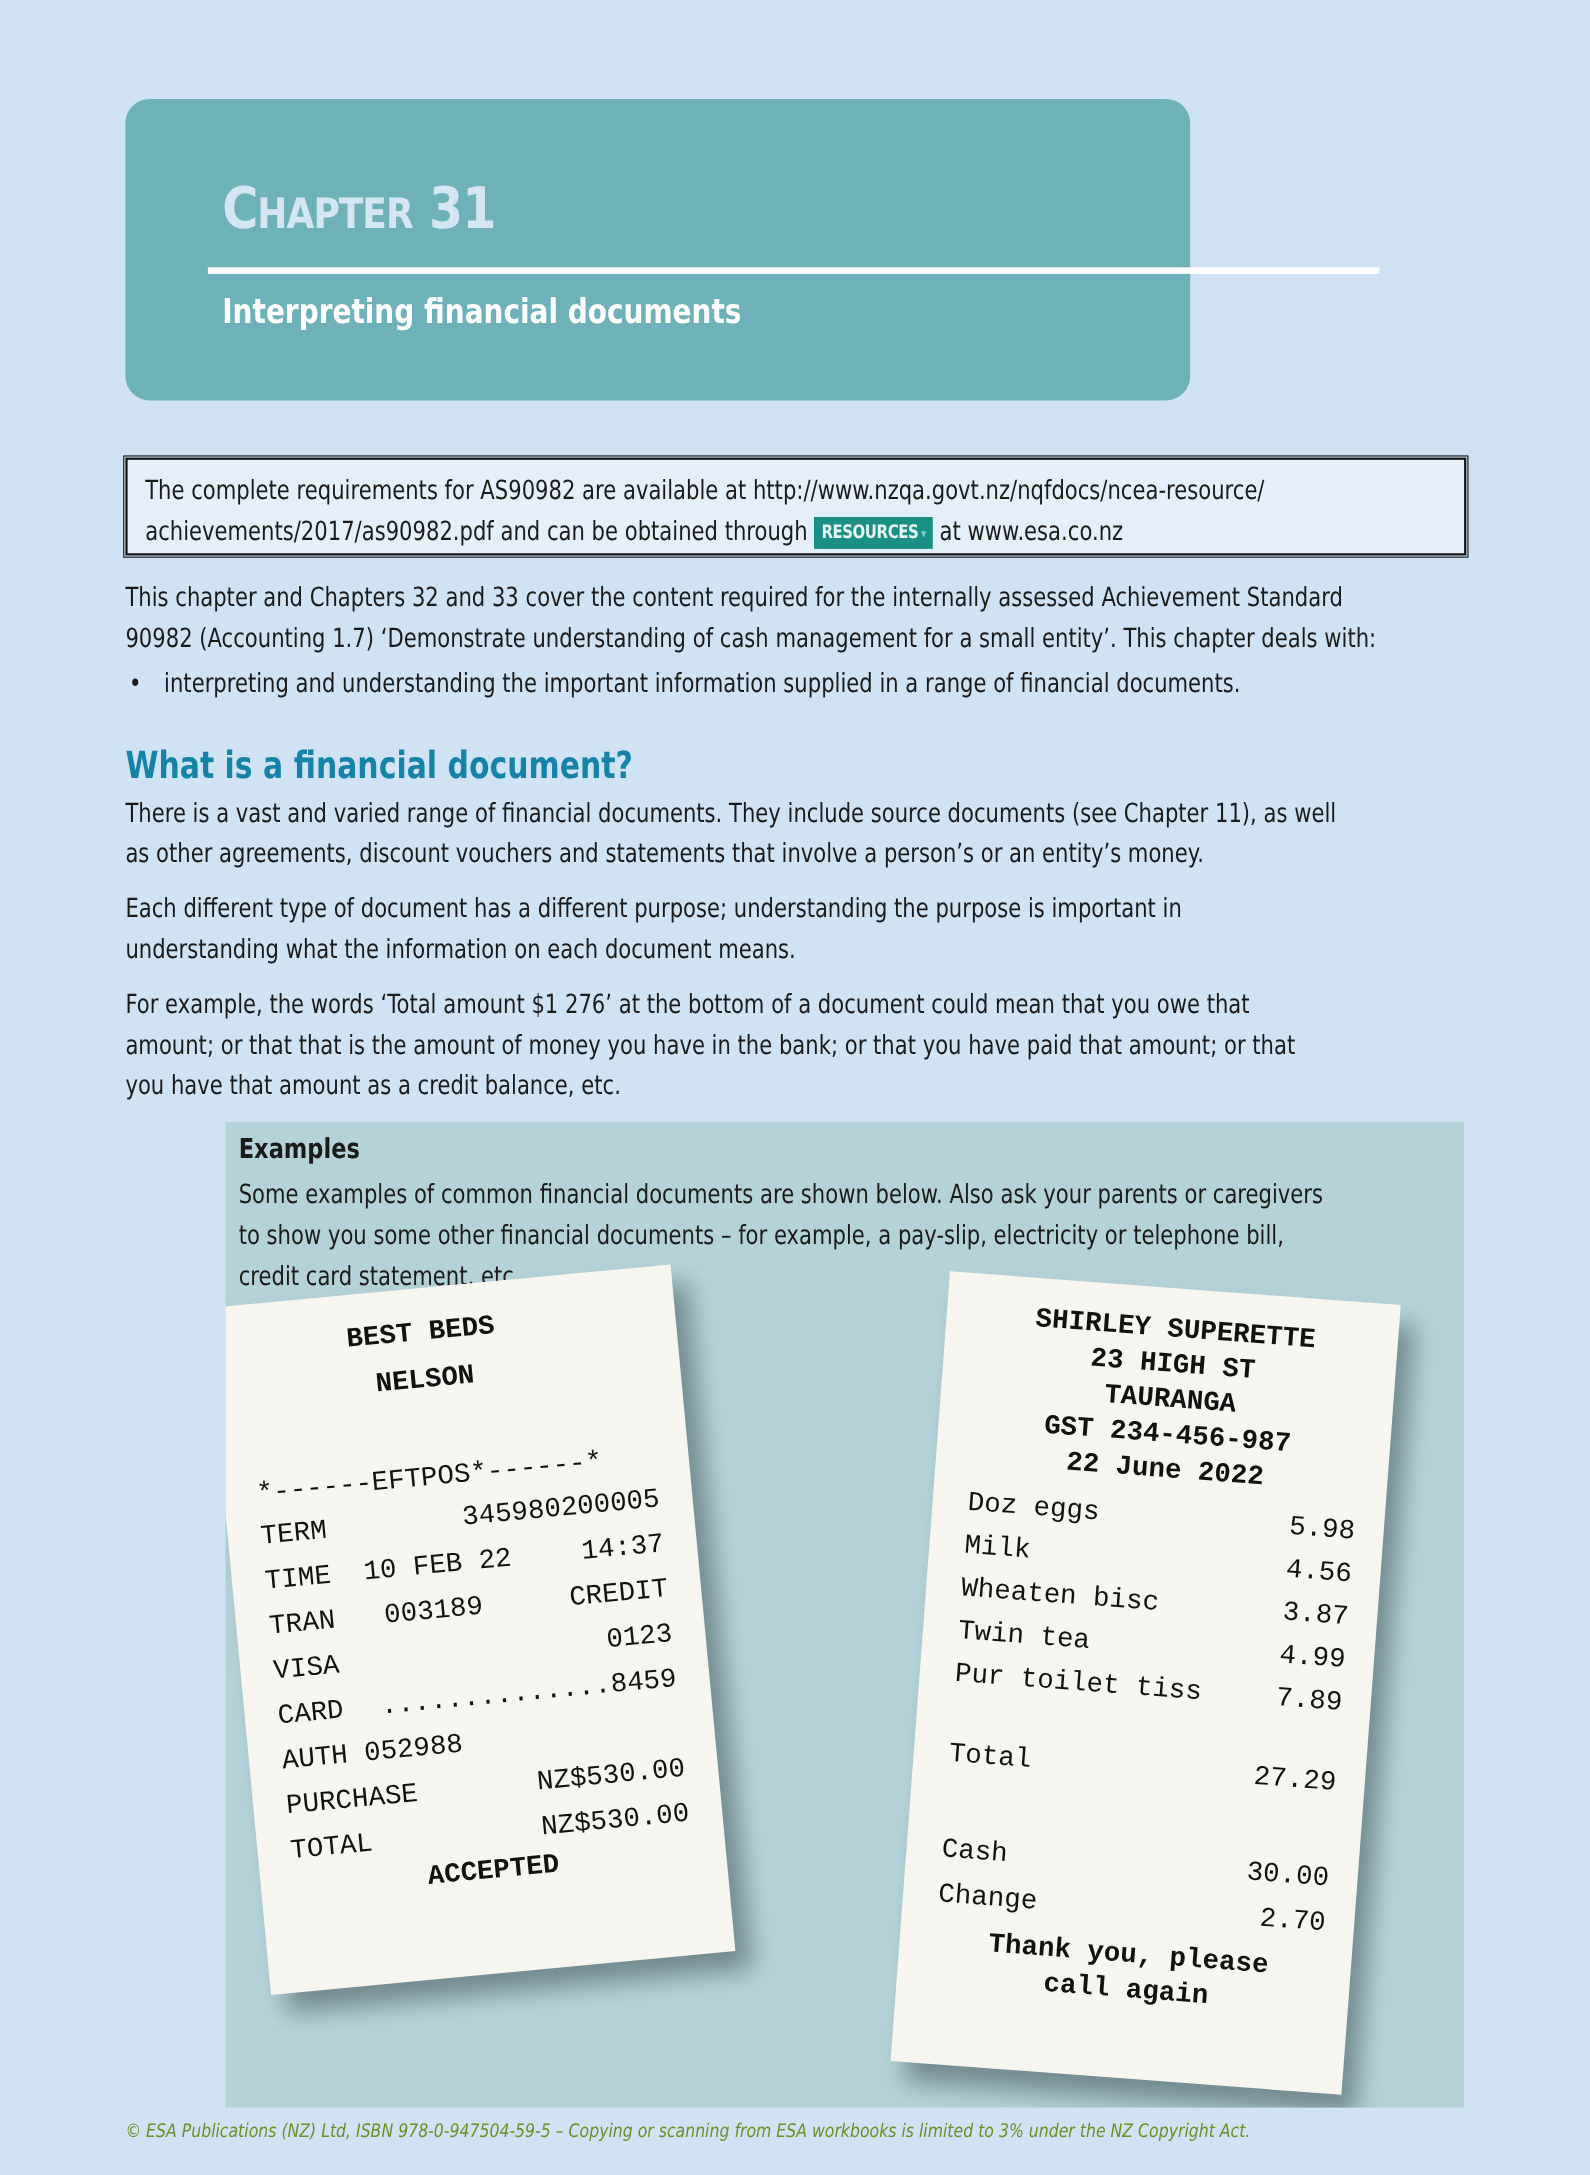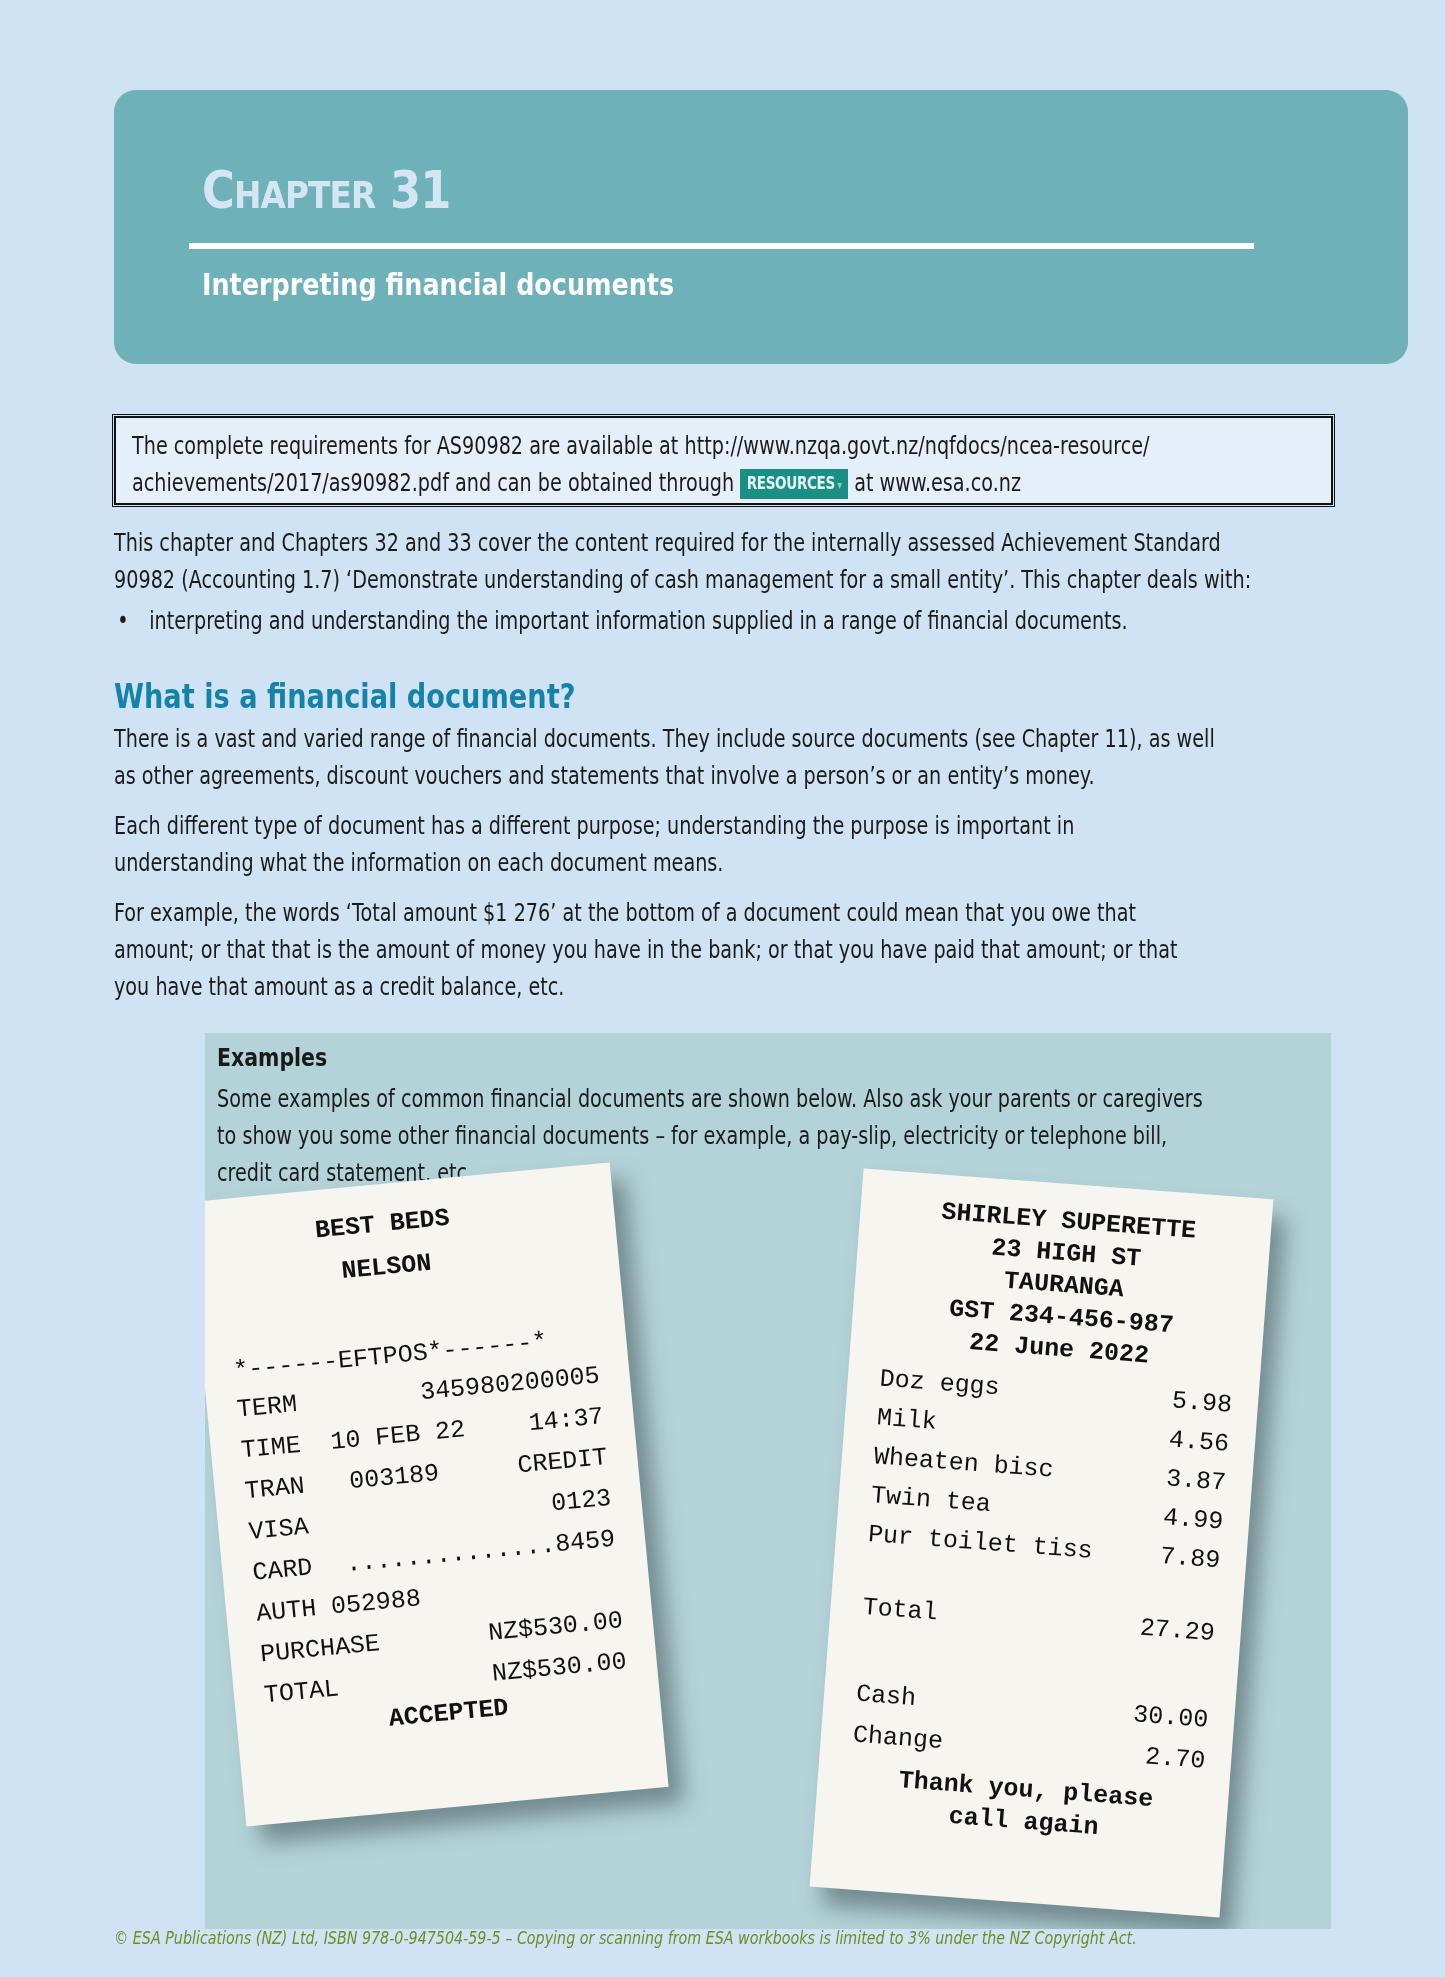--- a/index.html
+++ b/index.html
@@ -5,21 +5,21 @@
   * { box-sizing: border-box; margin: 0; padding: 0; }
   html, body { width: 1445px; height: 1977px; }
   body {
     background: #cfe3f5;
     font-family: "Liberation Sans", sans-serif;
     color: #1a1a1a;
     position: relative;
     overflow: hidden;
   }
   .header-box {
-    position: absolute; left: 114px; top: 90px; width: 1294px; height: 274px;
+    position: absolute; left: 114px; top: 90px; width: 968px; height: 274px;
     background: #6fb1b8; border-radius: 22px;
   }
   .chapter-title {
     position: absolute; left: 88px; top: 70px;
     font-family: "DejaVu Sans", sans-serif; font-weight: bold;
     color: #d4e6f3; font-size: 52px; letter-spacing: -1px;
     transform: scaleX(0.86); transform-origin: left center;
   }
   .chapter-title .sc { font-size: 38px; }
   .header-rule {
@@ -49,21 +49,20 @@
   .bullet-row { display: flex; }
   .bullet-row .bullet { width: 44px; padding-left: 4px; }
   .section-heading {
     position: absolute; left: 114px; top: 676px;
     font-family: "DejaVu Sans", sans-serif; font-weight: bold; font-size: 34px; color: #1583a8;
     transform: scaleX(0.8); transform-origin: left top; white-space: nowrap;
   }
   .examples-panel {
     position: absolute; left: 205px; top: 1020px; width: 1126px; height: 896px; background: #b4d3d8;
     overflow: hidden;
-    margin-top: 13px;
   }
   .examples-heading {
     position: absolute; left: 12px; top: 10px;
     font-family: "DejaVu Sans", sans-serif; font-weight: bold; font-size: 25px;
     transform: scaleX(0.82); transform-origin: left top;
   }
   .examples-text { position: absolute; left: 12px; top: 48px; }
   .receipt {
     position: absolute; background: #f7f5f0;
     box-shadow: 14px 18px 22px rgba(60,80,85,0.55);

